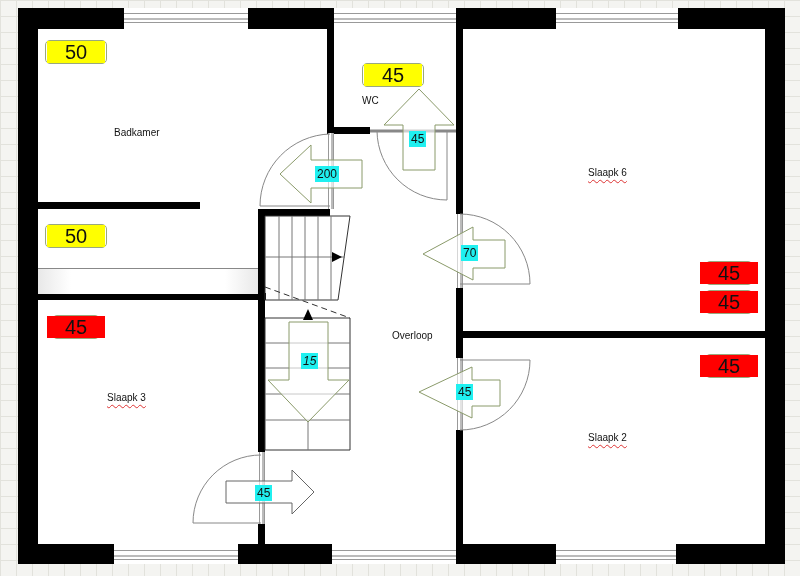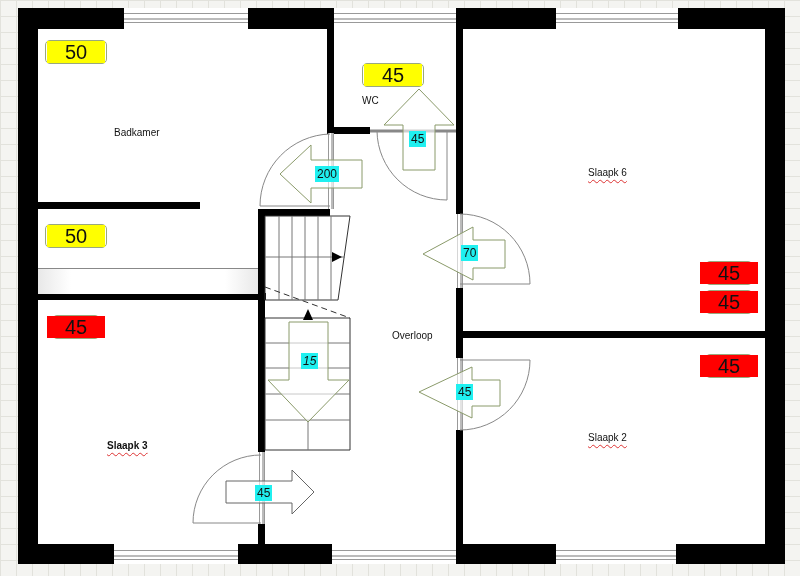--- a/index.html
+++ b/index.html
@@ -100,21 +100,21 @@
     <polygon points="289,322 328,322 328,380 349,380 308,422 268,380 289,380"></polygon>
     <polygon points="500,380 500,406 472,406 472,418 419,392 472,367 472,380"></polygon>
   </g>
   <polygon points="226,481 226,503 292,503 292,514 314,492 292,470 292,481" stroke="#666" stroke-width="1" fill="#fff" fill-opacity="0.6"></polygon>
 </svg>
 
 <div class="label" style="left:114px;top:127px;">Badkamer</div>
 <div class="label" style="left:362px;top:95px;">WC</div>
 <div class="label squig" style="left:588px;top:167px;">Slaapk 6</div>
 <div class="label" style="left:364px;top:330px;margin-left:28px;">Overloop</div>
-<div class="label squig" style="left:107px;top:440px;font-weight:bold;">Slaapk 3</div>
+<div class="label squig" style="left:107px;top:392px;">Slaapk 3</div>
 <div class="label squig" style="left:588px;top:432px;">Slaapk 2</div>
 
 <div class="badge" style="left:45px;top:40px;">
     <span style="background:#ffff00;">50</span>
   </div>
 <div class="badge" style="left:45px;top:224px;">
     <span style="background:#ffff00;">50</span>
   </div>
 <div class="badge" style="left:362px;top:63px;">
     <span style="background:#ffff00;">45</span>

